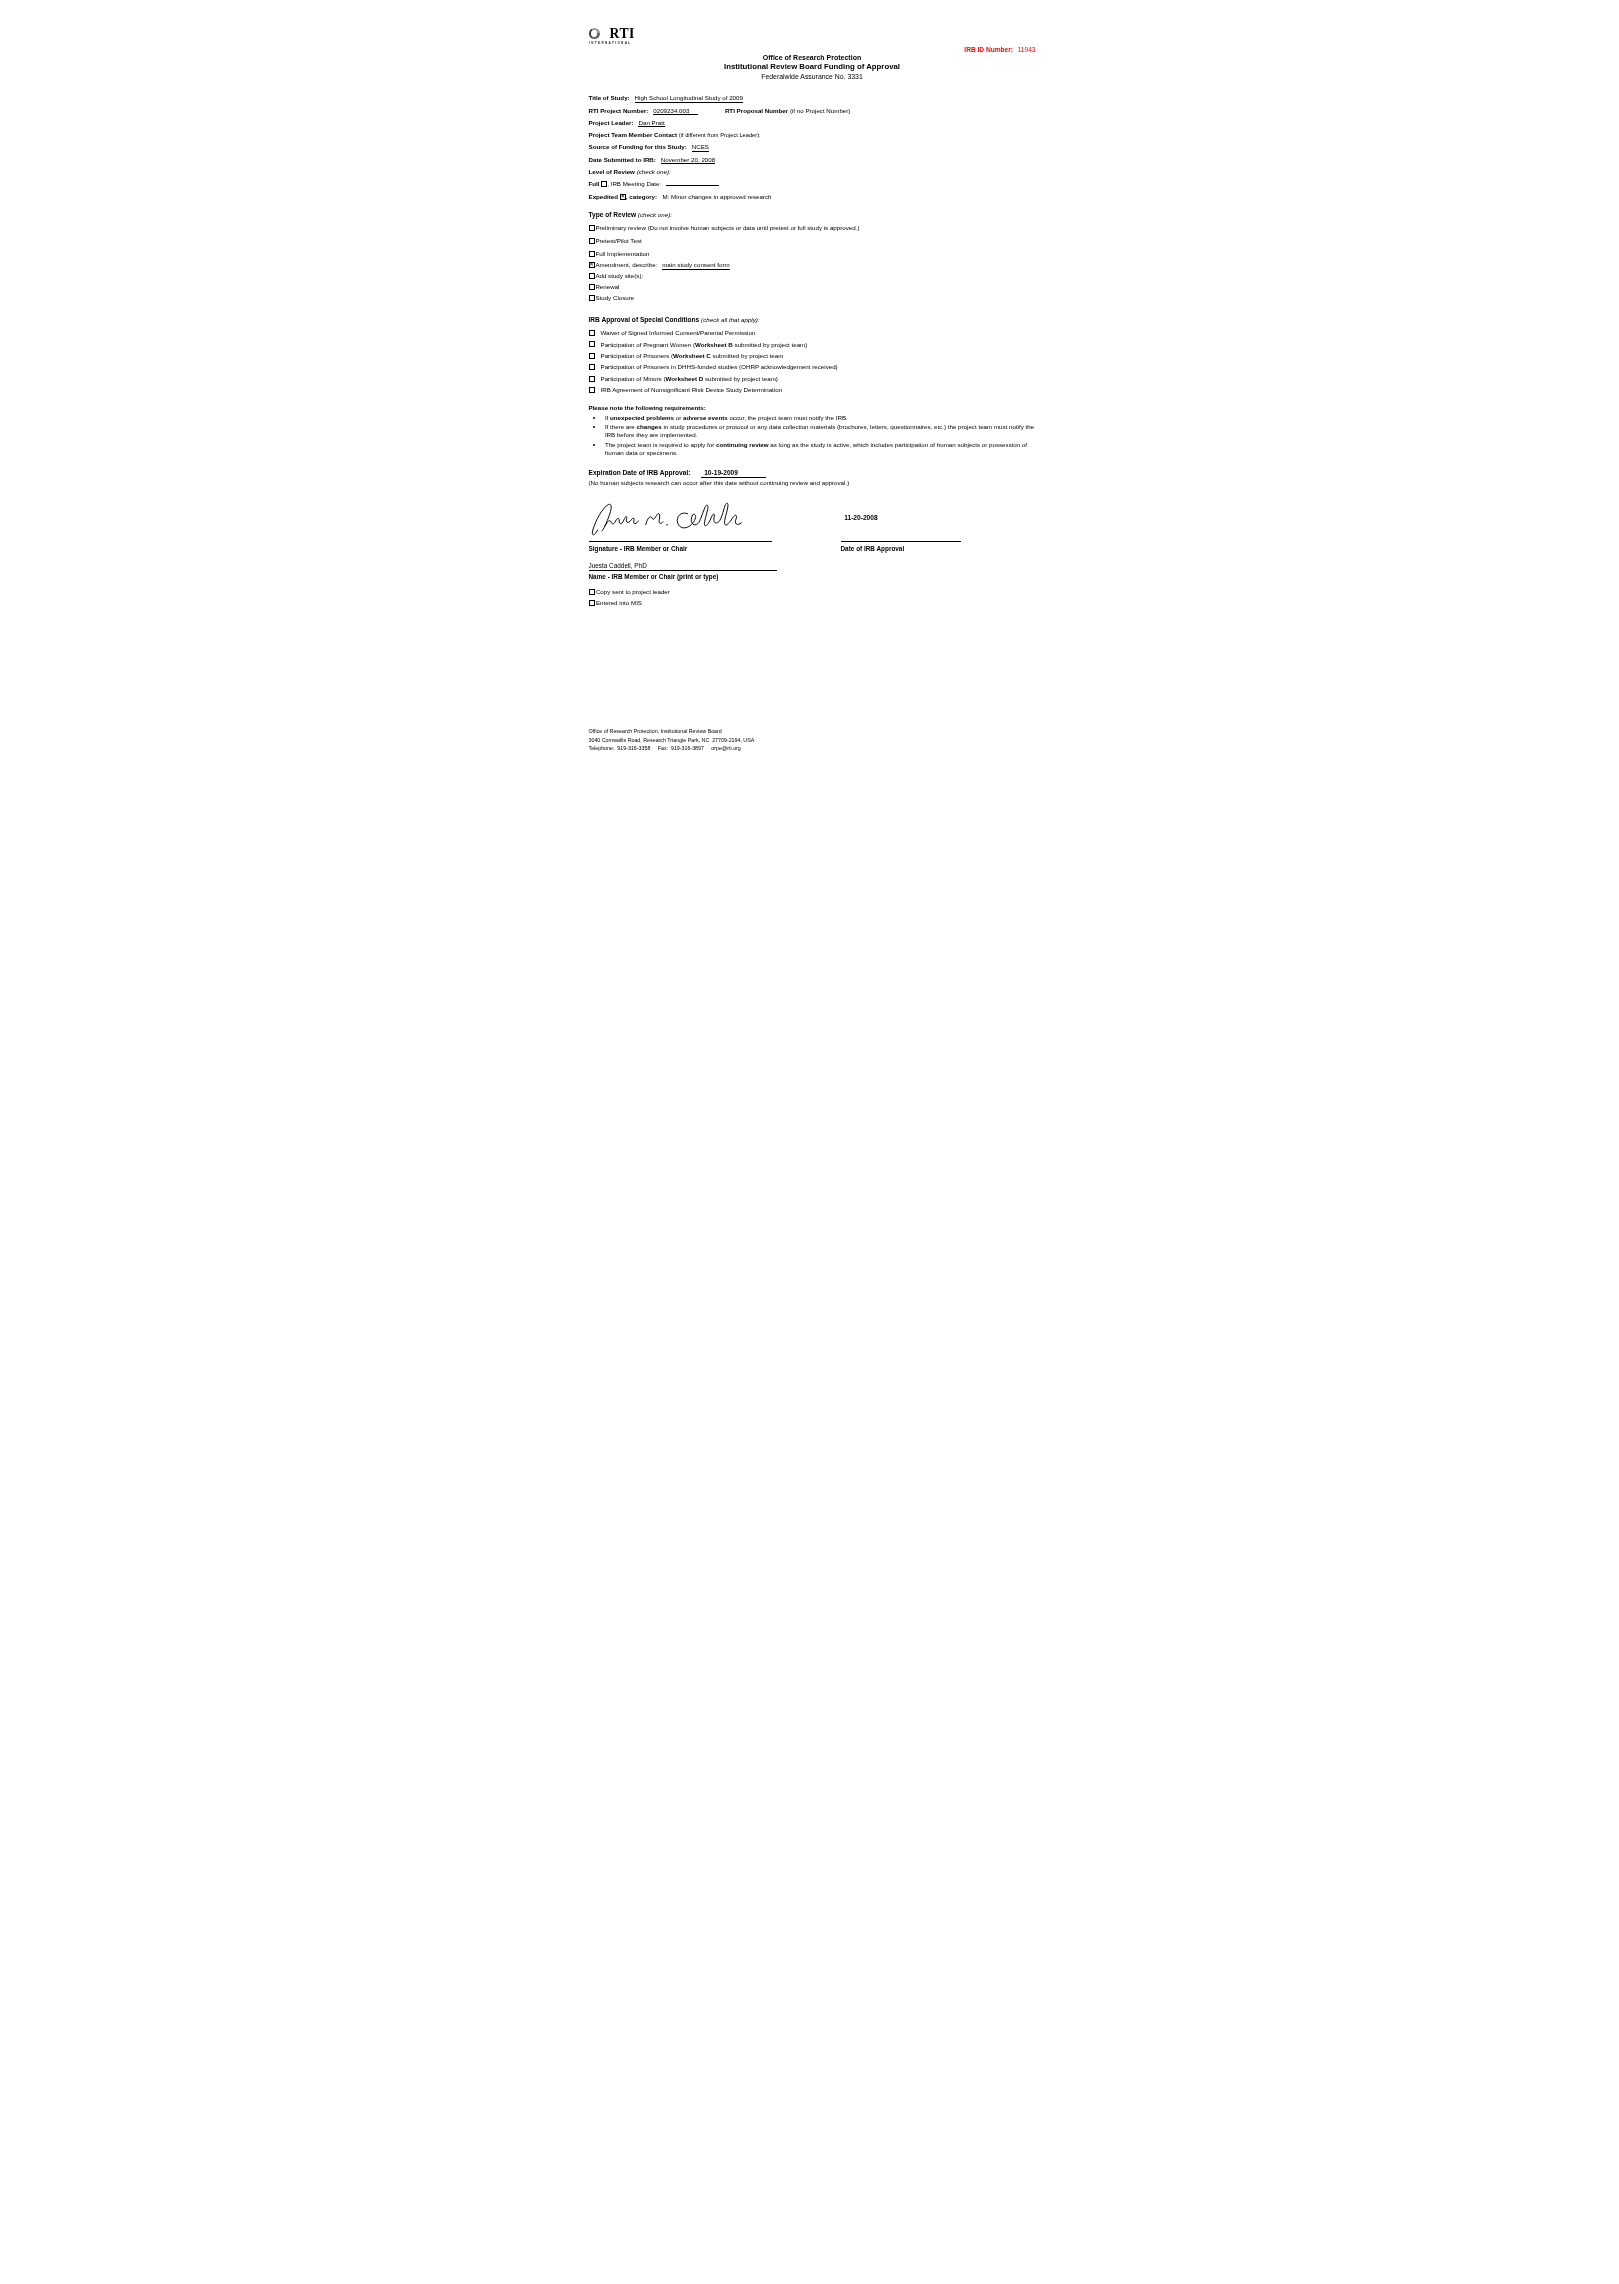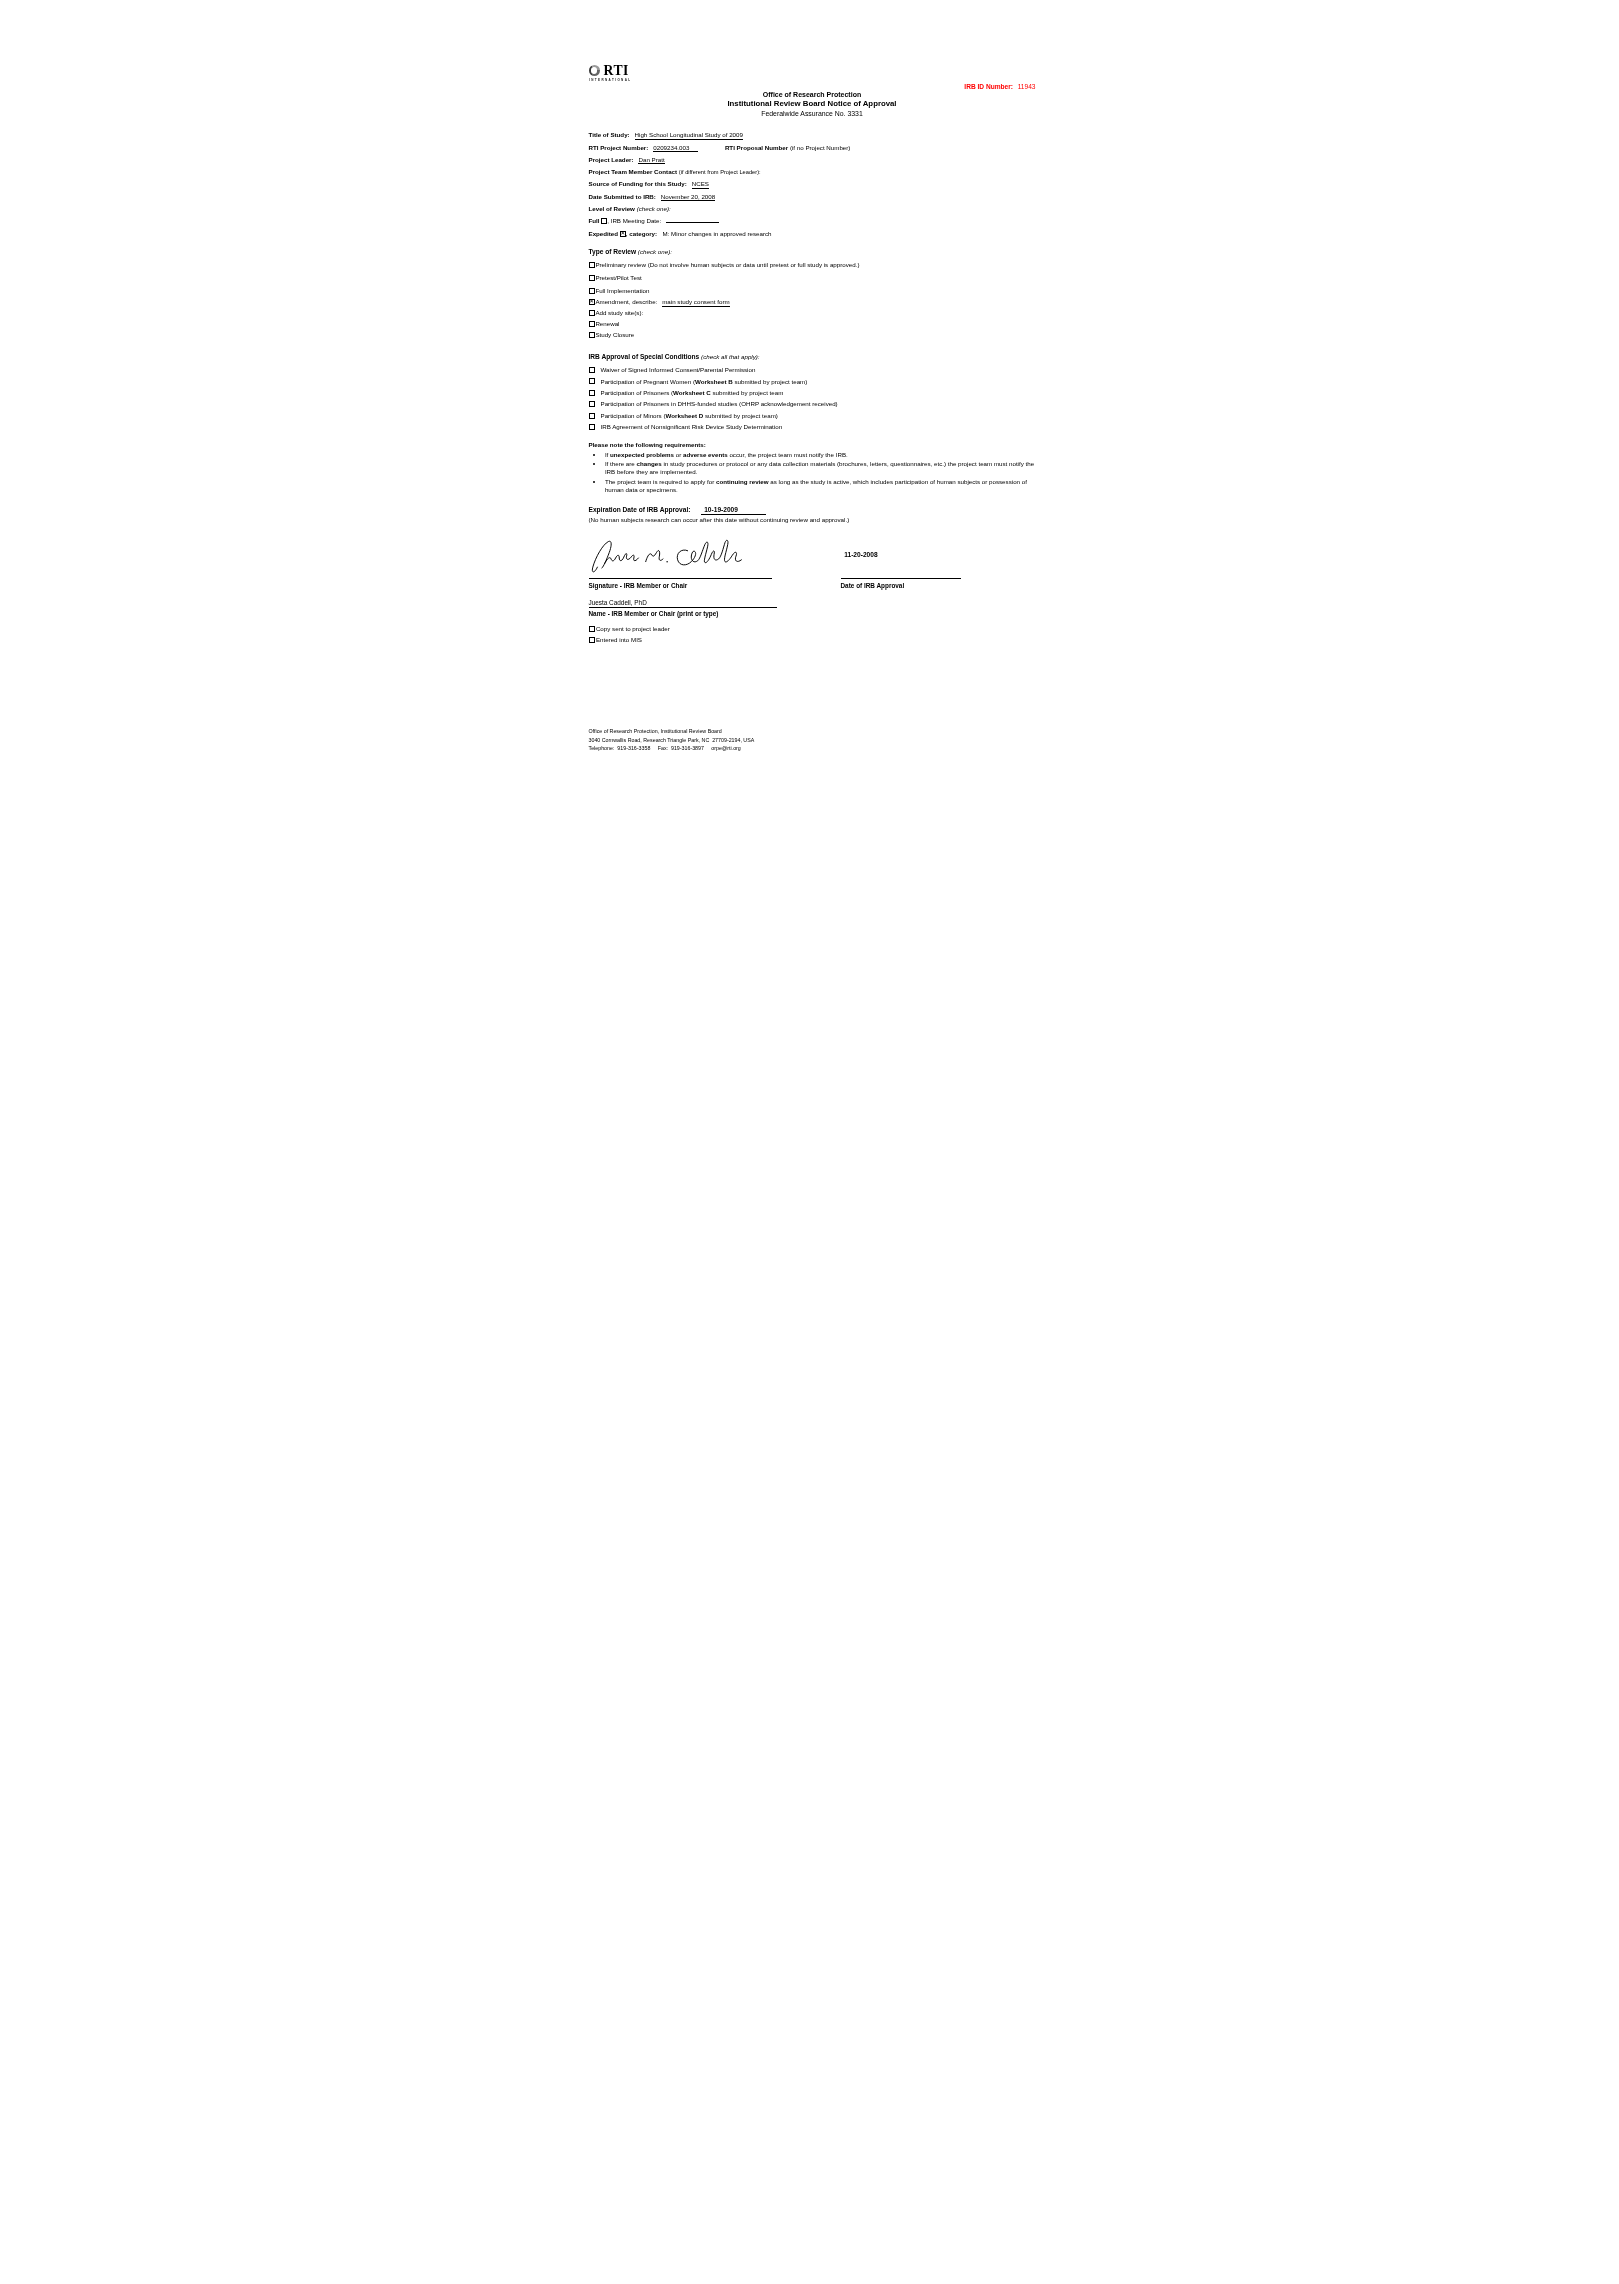--- a/index.html
+++ b/index.html
@@ -15,21 +15,21 @@
     overflow:hidden;
   }
   .content { padding:26.5px 44px 0 49px; }
   .b { font-weight:700; }
   .i { font-style:italic; }
   .ub { border-bottom:0.6px solid #000; padding-bottom:0.5px; }
   .line { margin-bottom:4.1px; line-height:8.2px; }
   .val { margin-left:3.2px; }
 
   
-  .logo-row { display:flex; align-items:center; gap:4px;margin-top:37px; }
+  .logo-row { display:flex; align-items:center; gap:10px; }
   .logo-mark { width:11px; height:11px; border-radius:50%;
     background:conic-gradient(from 210deg,#3a3a3a 0 120deg,#9a9a9a 120deg 240deg,#666 240deg 360deg);
     position:relative; flex:0 0 auto; }
   .logo-mark::after { content:""; position:absolute; inset:2.3px; border-radius:50%; background:#fff; }
   .logo-text { font-family:"Liberation Serif","DejaVu Serif",serif; font-weight:700; font-size:13.7px; letter-spacing:0.5px; line-height:1; }
   .logo-sub { font-size:3px; letter-spacing:1.4px; margin-top:0.5px; margin-left:0.5px; font-weight:700; color:#222; }
 
   .irb-id { text-align:right; color:#ff0000; font-size:6.6px; margin-top:0.9px; }
   .irb-id-val { margin-left:4.6px; }
 
@@ -96,21 +96,21 @@
         <span class="logo-text">RTI</span>
       </div>
       <div class="logo-sub">INTERNATIONAL</div>
     </div>
 
     <div class="irb-id" style="color: rgb(255, 0, 0);">
       <span class="b">IRB ID Number:</span><span class="irb-id-val">11943</span>
     </div>
 
     <div class="center office">Office of Research Protection</div>
-    <div class="center doc-title">Institutional Review Board Notice of Approval</div>
+    <div class="center doc-title">Institutional Review Board Funding of Approval</div>
     <div class="center assurance">Federalwide Assurance No. 3331</div>
 
     <div class="line">
       <span class="b">Title of Study:</span>
       <span class="ub val">High School Longitudinal Study of 2009</span>
     </div>
 
     <div class="line">
       <span class="b">RTI Project Number:</span>
       <span class="ub val" style="padding-right:8.2px;">0209234.003</span>

